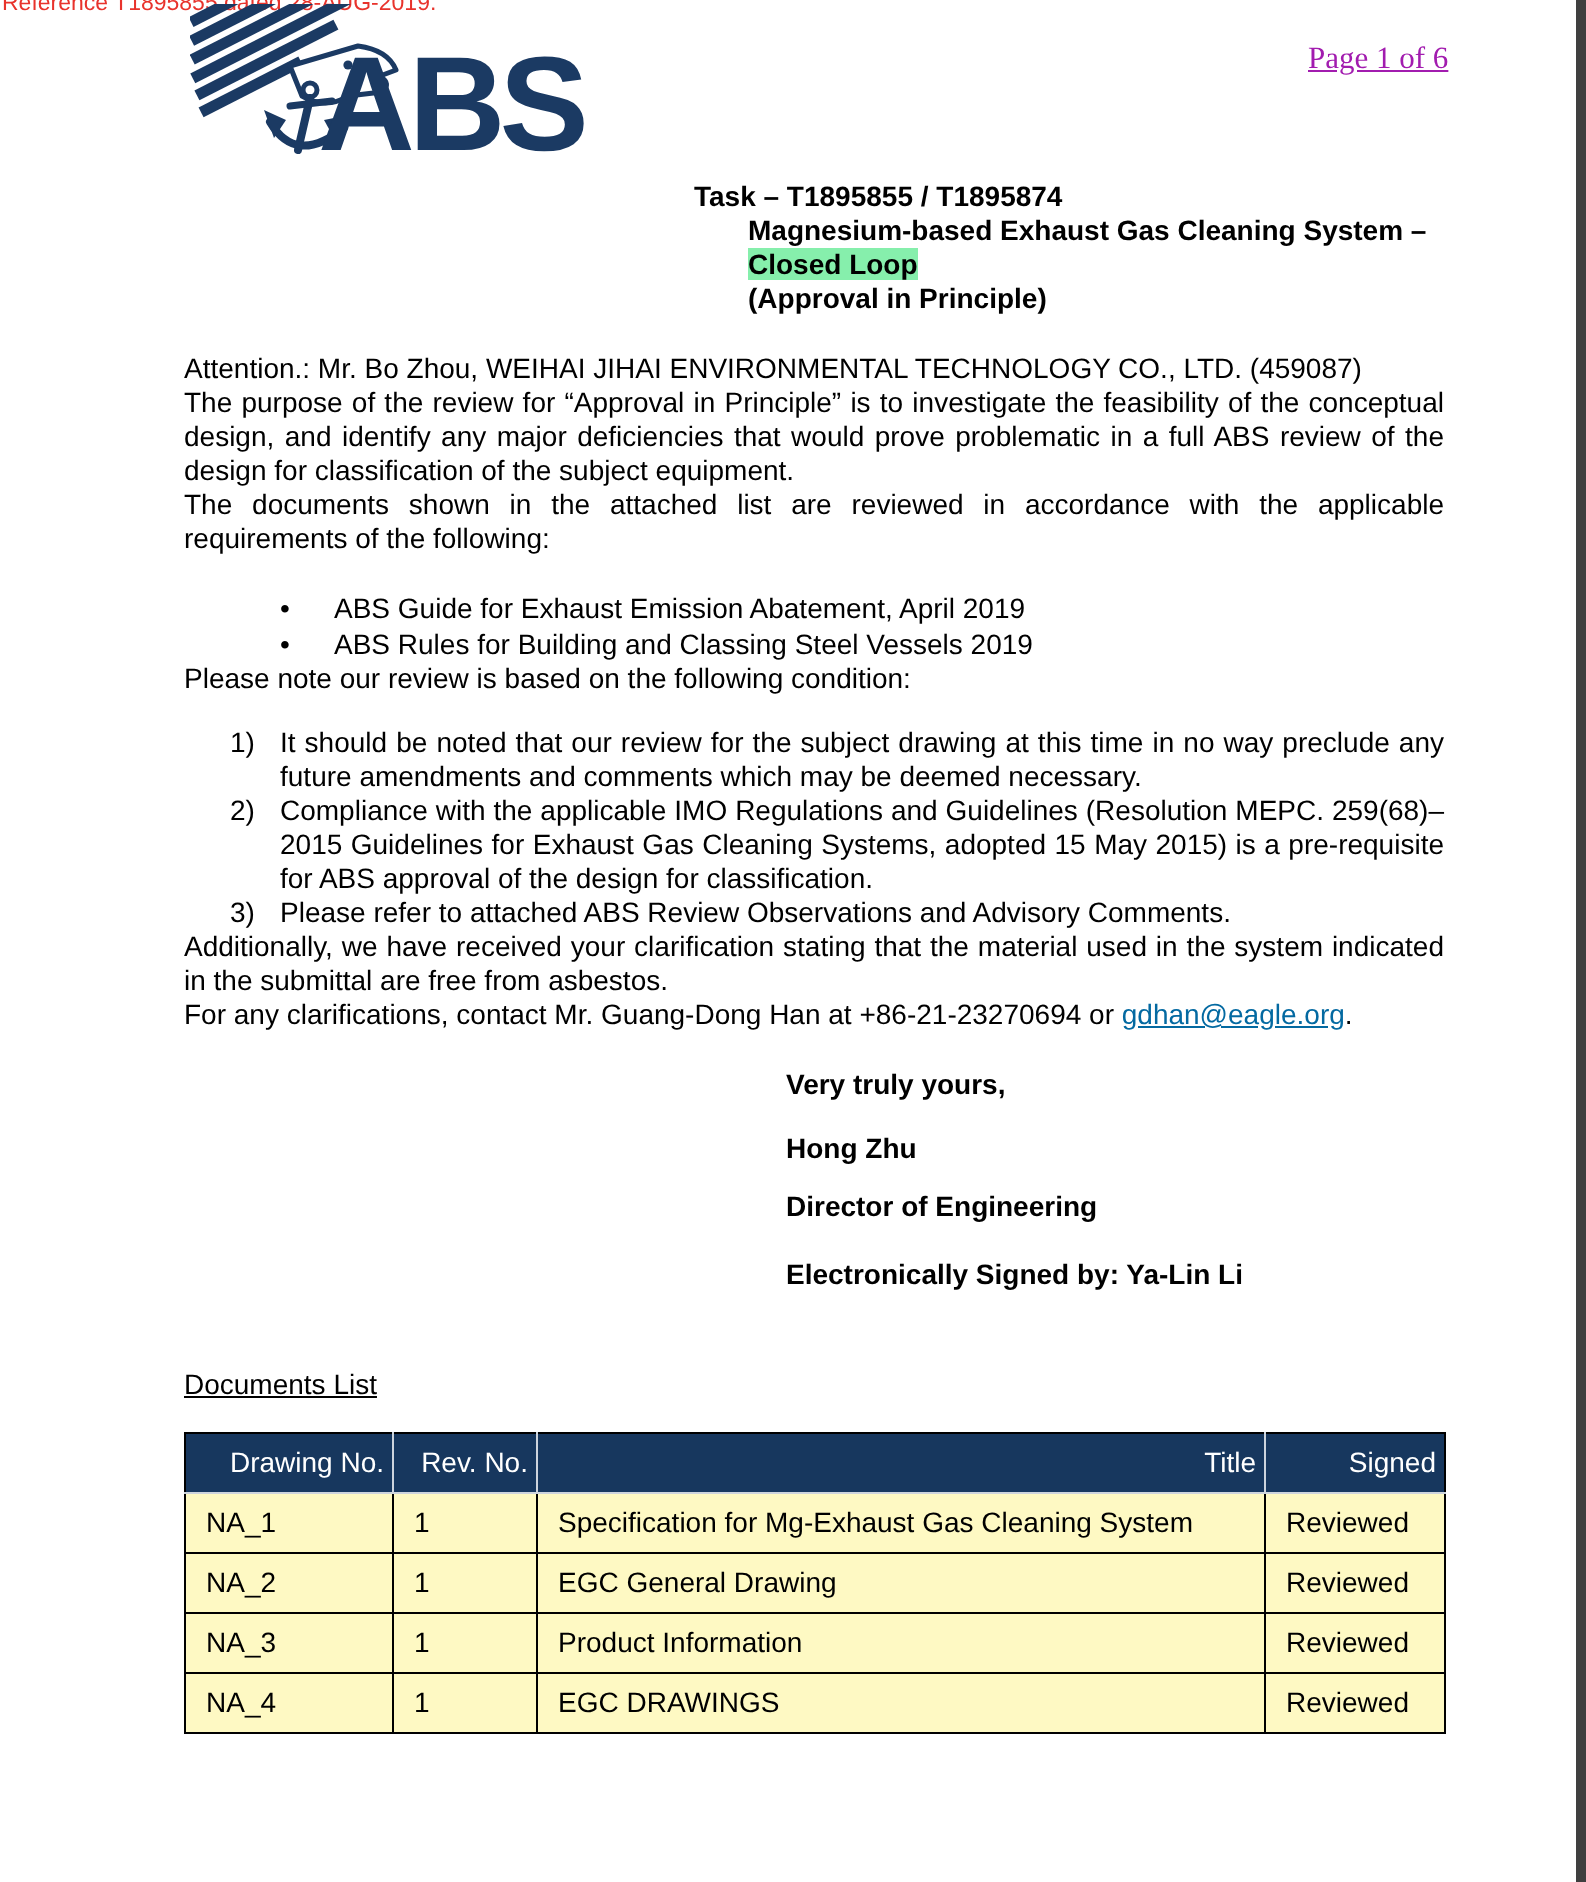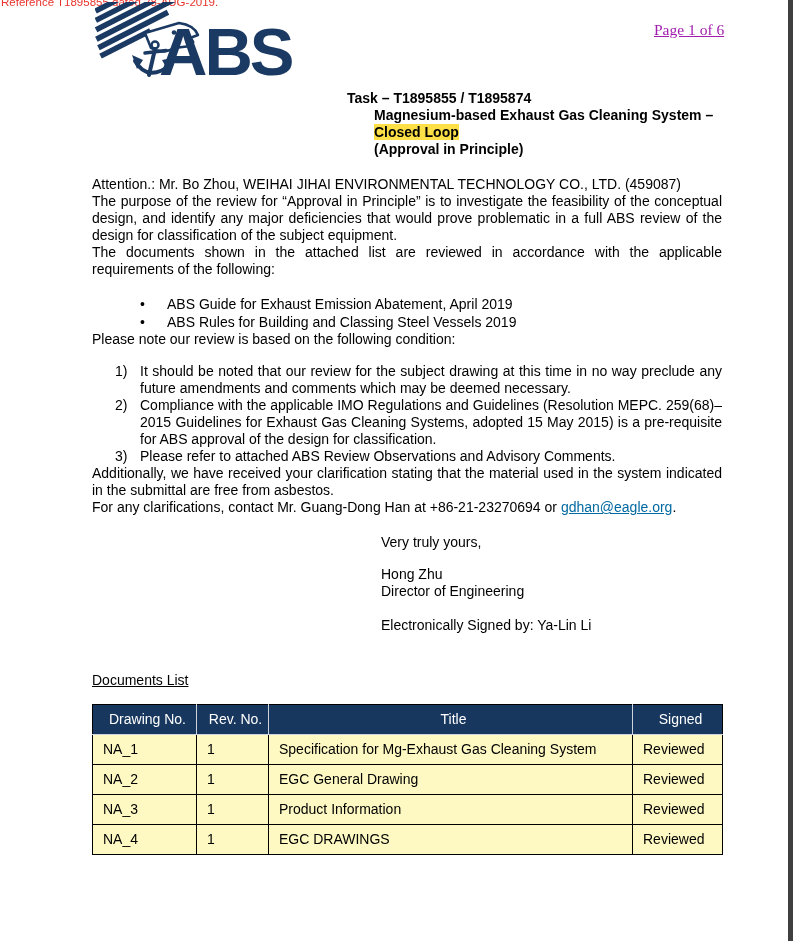--- a/index.html
+++ b/index.html
@@ -18,21 +18,21 @@
   .page-num{
     position:absolute;left:654px;top:21px;z-index:2;
     font-family:"Liberation Serif",serif;font-size:15.5px;color:#a21caf;text-decoration:underline;
   }
   
   .task-block{
     position:absolute;left:347px;top:90px;z-index:2;
     font-weight:bold;font-size:14px;line-height:17px;
   }
   .task-block .indent{margin-left:27px;}
-  .hl{background:#fde047;}
+  .hl{background:#86efac;}
   
   .content{
     position:absolute;left:92px;top:176px;width:630px;z-index:2;
   }
   .content p{margin:0;}
   .just{text-align:justify;}
   .mt18{margin-top:18px;}
   .mt17{margin-top:17px;}
   .mt16{margin-top:16px;}
   
@@ -41,35 +41,35 @@
   .bullets .b{width:27px;flex:0 0 27px;}
   
   .numbered{margin:15px 0 0 0;padding:0;list-style:none;}
   .numbered li{display:flex;padding-left:23px;}
   .numbered .n{width:25px;flex:0 0 25px;}
   .numbered .t{flex:1;text-align:justify;}
   
   .email-link{color:#0369a1;text-decoration:underline;cursor:pointer;}
   
   .closing{margin-top:18px;margin-left:289px;}
-  .closing p{margin:0;}
+  .closing p{margin:12px;font-weight:bold;}
   .closing .name{margin-top:15px;}
   .closing .esign{margin-top:17px;}
   
   .docs-heading{margin-top:38px;text-decoration:underline;}
   table.docs{
     margin-top:15px;border-collapse:collapse;width:630px;
     font-size:14px;table-layout:fixed;
   }
   table.docs col.c1{width:104px;}
   table.docs col.c2{width:72px;}
   table.docs col.c3{width:364px;}
   table.docs col.c4{width:90px;}
   table.docs th{
-    background:#17375E;color:#fff;font-weight:normal;text-align:center;
+    background:#17375E;color:#fff;font-weight:normal;text-align:right;
     height:29px;padding:0 4px 0 10px;border:1px solid #cdd4dd;
     border-top:1.5px solid #000;
   }
   table.docs th:first-child{border-left:1.5px solid #000;}
   table.docs th:last-child{border-right:1.5px solid #000;}
   table.docs td{
     height:29px;padding:0 4px 0 10px;border:1px solid #000;
     background:#fef9c3;overflow:hidden;white-space:nowrap;
   }
   

